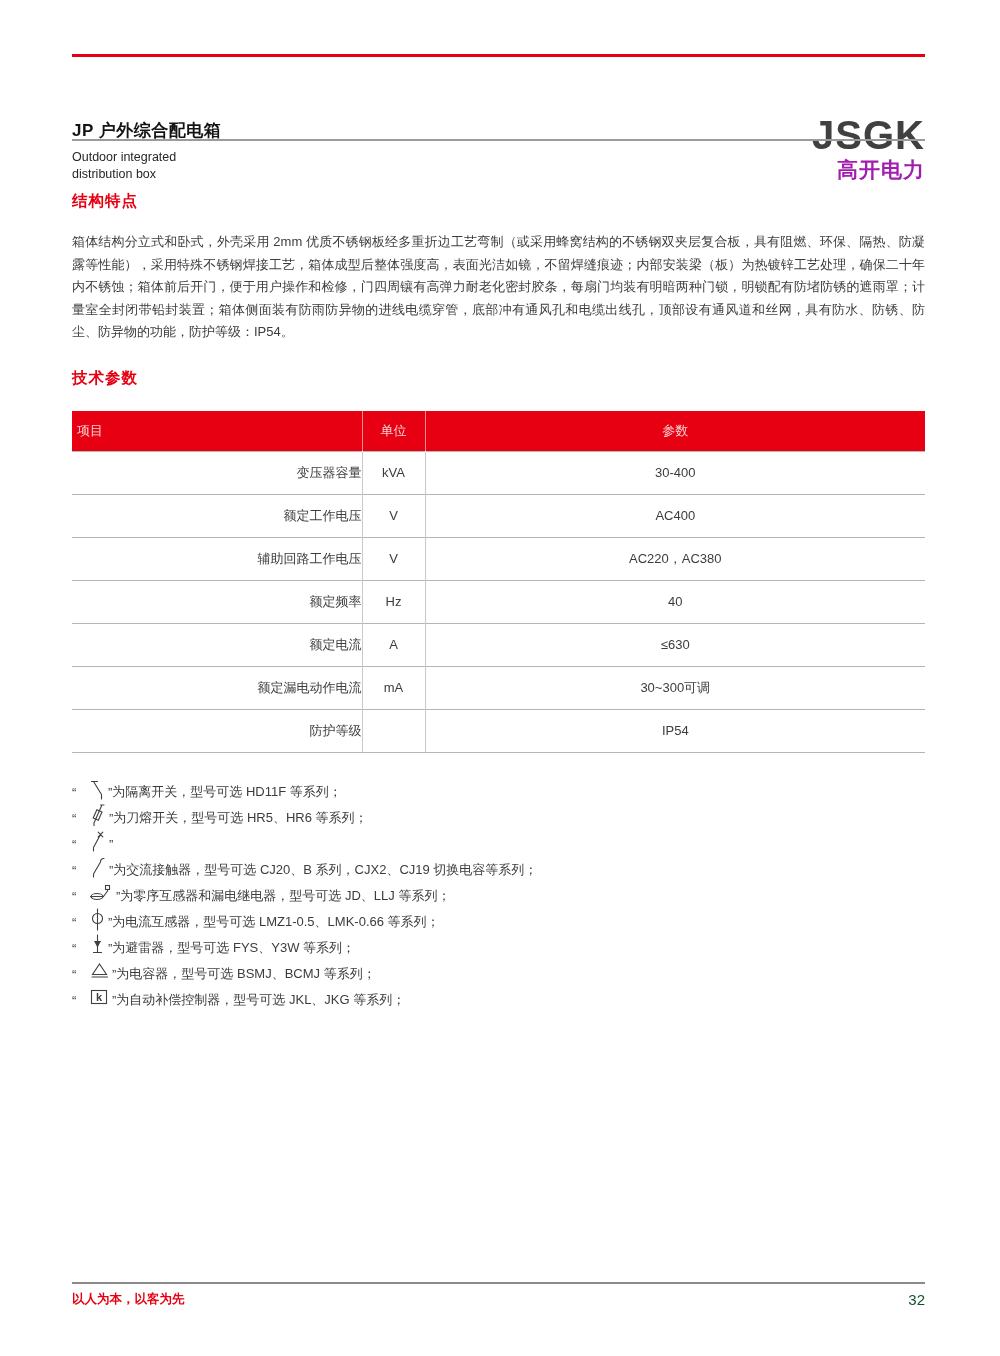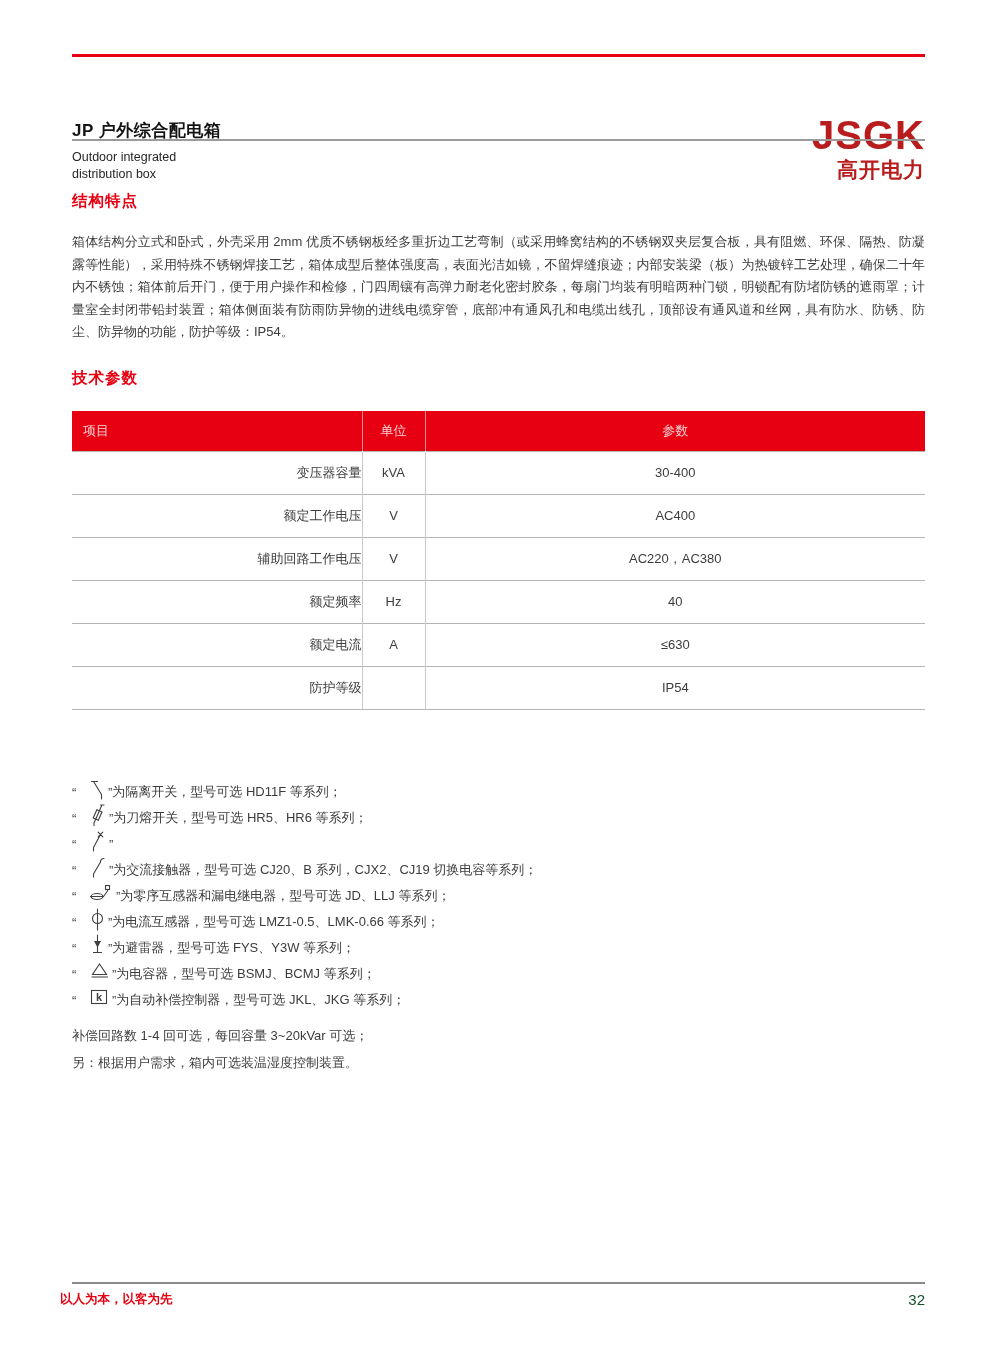--- a/index.html
+++ b/index.html
@@ -6,54 +6,54 @@
   html,body { background:#ffffff; }
   body { font-family:"Liberation Sans","DejaVu Sans",sans-serif; color:#3c3c3c; }
   .page { position:relative; width:1000px; height:1356px; background:#ffffff; margin:0 auto; overflow:hidden; }
 
   
   .top-rule { position:absolute; left:72px; right:75px; top:54px; height:3px; background:#e60012; }
   .header { position:absolute; left:72px; right:75px; top:67px; display:flex; justify-content:space-between; align-items:flex-start;margin-top:48px; }
   .title-zh { font-size:17px; font-weight:700; color:#141414; letter-spacing:.5px; margin-top:4px; }
   .subtitle { margin-top:7px; font-size:12.5px; line-height:17px; color:#262626; }
   .logo-block { text-align:right; }
-  .logo-main { font-size:40px; line-height:40px; font-weight:800; color:#b91c1c; letter-spacing:1px; }
-  .logo-sub { font-size:21px; line-height:24px; font-weight:800; color:#b91c1c; margin-top:3px; letter-spacing:1px; }
+  .logo-main { font-size:40px; line-height:40px; font-weight:800; color:#404040; letter-spacing:1px; }
+  .logo-sub { font-size:21px; line-height:24px; font-weight:800; color:#a21caf; margin-top:3px; letter-spacing:1px; }
   .header-rule { position:absolute; left:72px; right:75px; top:139px; height:2px; background:#9b9b9b; }
 
   
   .sec-heading { font-size:15.5px; font-weight:700; color:#e60012; letter-spacing:1px; }
   .features { position:absolute; left:72px; right:75px; top:191px; }
   .features p { margin-top:19px; font-size:13px; line-height:22.5px; text-align:justify; color:#3c3c3c; }
 
   .specs { position:absolute; left:72px; right:75px; top:353px;margin-top:15px; }
   .spec-table { width:100%; border-collapse:collapse; margin-top:22px; table-layout:fixed; font-size:13px; }
   .spec-table col.c1 { width:290px; } .spec-table col.c2 { width:63px; }
   .spec-table thead th { background:#e60012; color:#ffd2d2; font-weight:500; height:40px; text-align:center; border-right:1px solid rgba(255,255,255,.55); }
   .spec-table thead th:last-child { border-right:none; }
-  .spec-table thead th:first-child { text-align:left; padding-left:11px; }
+  .spec-table thead th:first-child { text-align:left; padding-left:5px; }
   .spec-table tbody td { height:43px; text-align:center; color:#3c3c3c; border-top:1px solid #b5b5b5; border-right:1px solid #c9c9c9; }
   .spec-table tbody td:last-child { border-right:none; }
   .spec-table tbody tr:last-child td { border-bottom:1px solid #b5b5b5; }
   .spec-table tbody td:first-child { text-align:right; padding-left:11px; }
 
   
   .legend { position:absolute; left:72px; right:75px; top:779px; font-size:13px; color:#3c3c3c; }
   .legend-item { height:26px; display:flex; align-items:center; }
   .legend-item .q { color:#3f3f3f; font-size:13px; }
   .legend-item .q.open { width:16px; }
   .legend-item .sym { display:inline-flex; align-items:flex-end; margin:0 3px 0 2px; transform:translateY(-3px); }
   .legend-item svg { display:block; }
   .legend-notes { margin-top:9px; line-height:27px; }
   .icon-stroke { stroke:#3f3f3f; stroke-width:1.1; fill:none; stroke-linecap:round; }
   .icon-fill { fill:#3f3f3f; stroke:none; }
 
   
   .footer-rule { position:absolute; left:72px; right:75px; top:1282px; height:2px; background:#8a8a8a; }
-  .footer-row { position:absolute; left:60px; right:75px; top:1291px; display:flex; justify-content:space-between; align-items:center; }
+  .footer-row { position:absolute; left:72px; right:75px; top:1291px; display:flex; justify-content:space-between; align-items:center; }
   .footer-slogan { color:#e60012; font-size:12.5px; font-weight:700; }
   .page-number { color:#14532d; font-size:15px; }
 </style>
 </head>
 <body>
 
 <div class="page">
 
   <div class="top-rule"></div>
 
@@ -112,20 +112,25 @@
           <td>额定频率</td>
           <td>Hz</td>
           <td>40</td>
         </tr>
         <tr>
           <td>额定电流</td>
           <td>A</td>
           <td>≤630</td>
         </tr>
         <tr>
+          <td>额定漏电动作电流</td>
+          <td>mA</td>
+          <td>30~300可调</td>
+        </tr>
+        <tr>
           <td>防护等级</td>
           <td></td>
           <td>IP54</td>
         </tr>
       </tbody>
     </table>
   </section>
 
   <section class="legend">
 
@@ -228,24 +233,20 @@
       <span class="sym">
         <svg width="19" height="18" viewBox="0 0 19 18">
             <rect class="icon-stroke" x="1.5" y="2.5" width="15" height="13"></rect>
             <text x="9" y="13" text-anchor="middle" font-size="11" font-weight="bold" fill="#3f3f3f" font-family="Liberation Sans, sans-serif">k</text>
           </svg>
       </span>
       <span class="q">”</span>
       <span>为自动补偿控制器，型号可选 JKL、JKG 等系列；</span>
     </div>
 
-    <div class="legend-notes">
-      <div>补偿回路数 1-4 回可选，每回容量 3~20kVar 可选；</div>
-      <div>另：根据用户需求，箱内可选装温湿度控制装置。</div>
-    </div>
   </section>
 
   <div class="footer-rule"></div>
   <div class="footer-row">
     <span class="footer-slogan">以人为本，以客为先</span>
     <span class="page-number">32</span>
   </div>
 
 </div>
 

